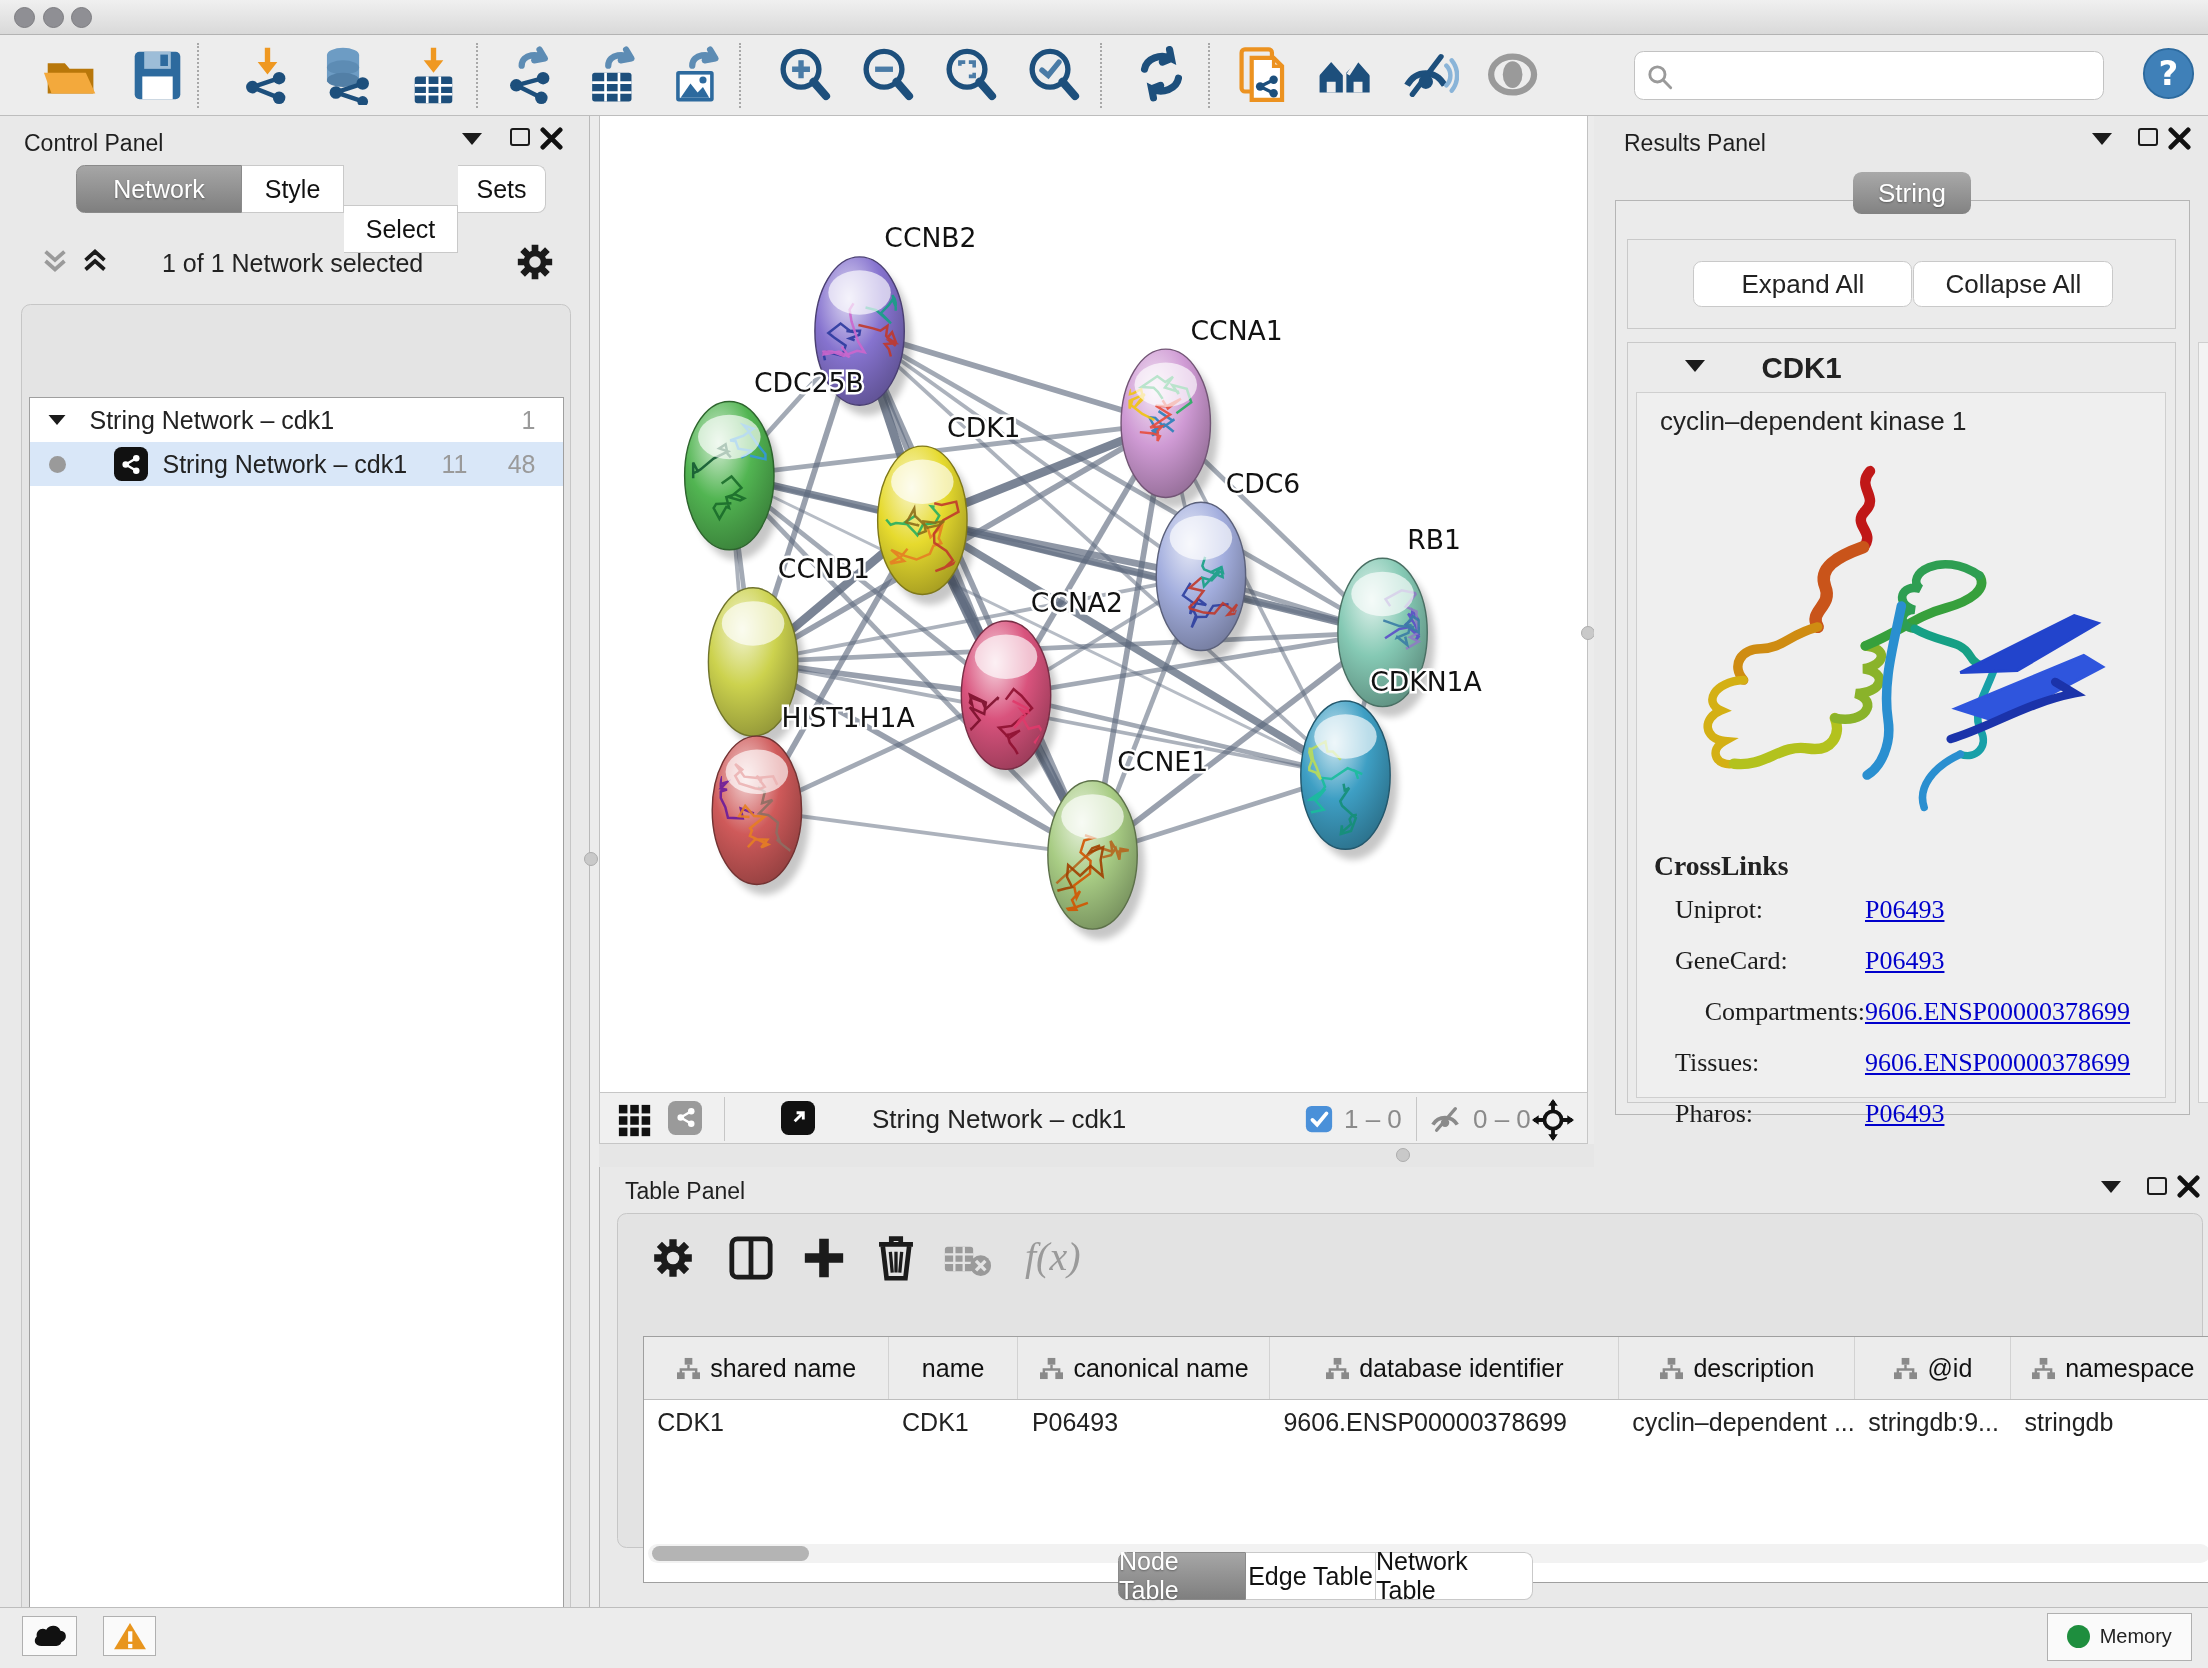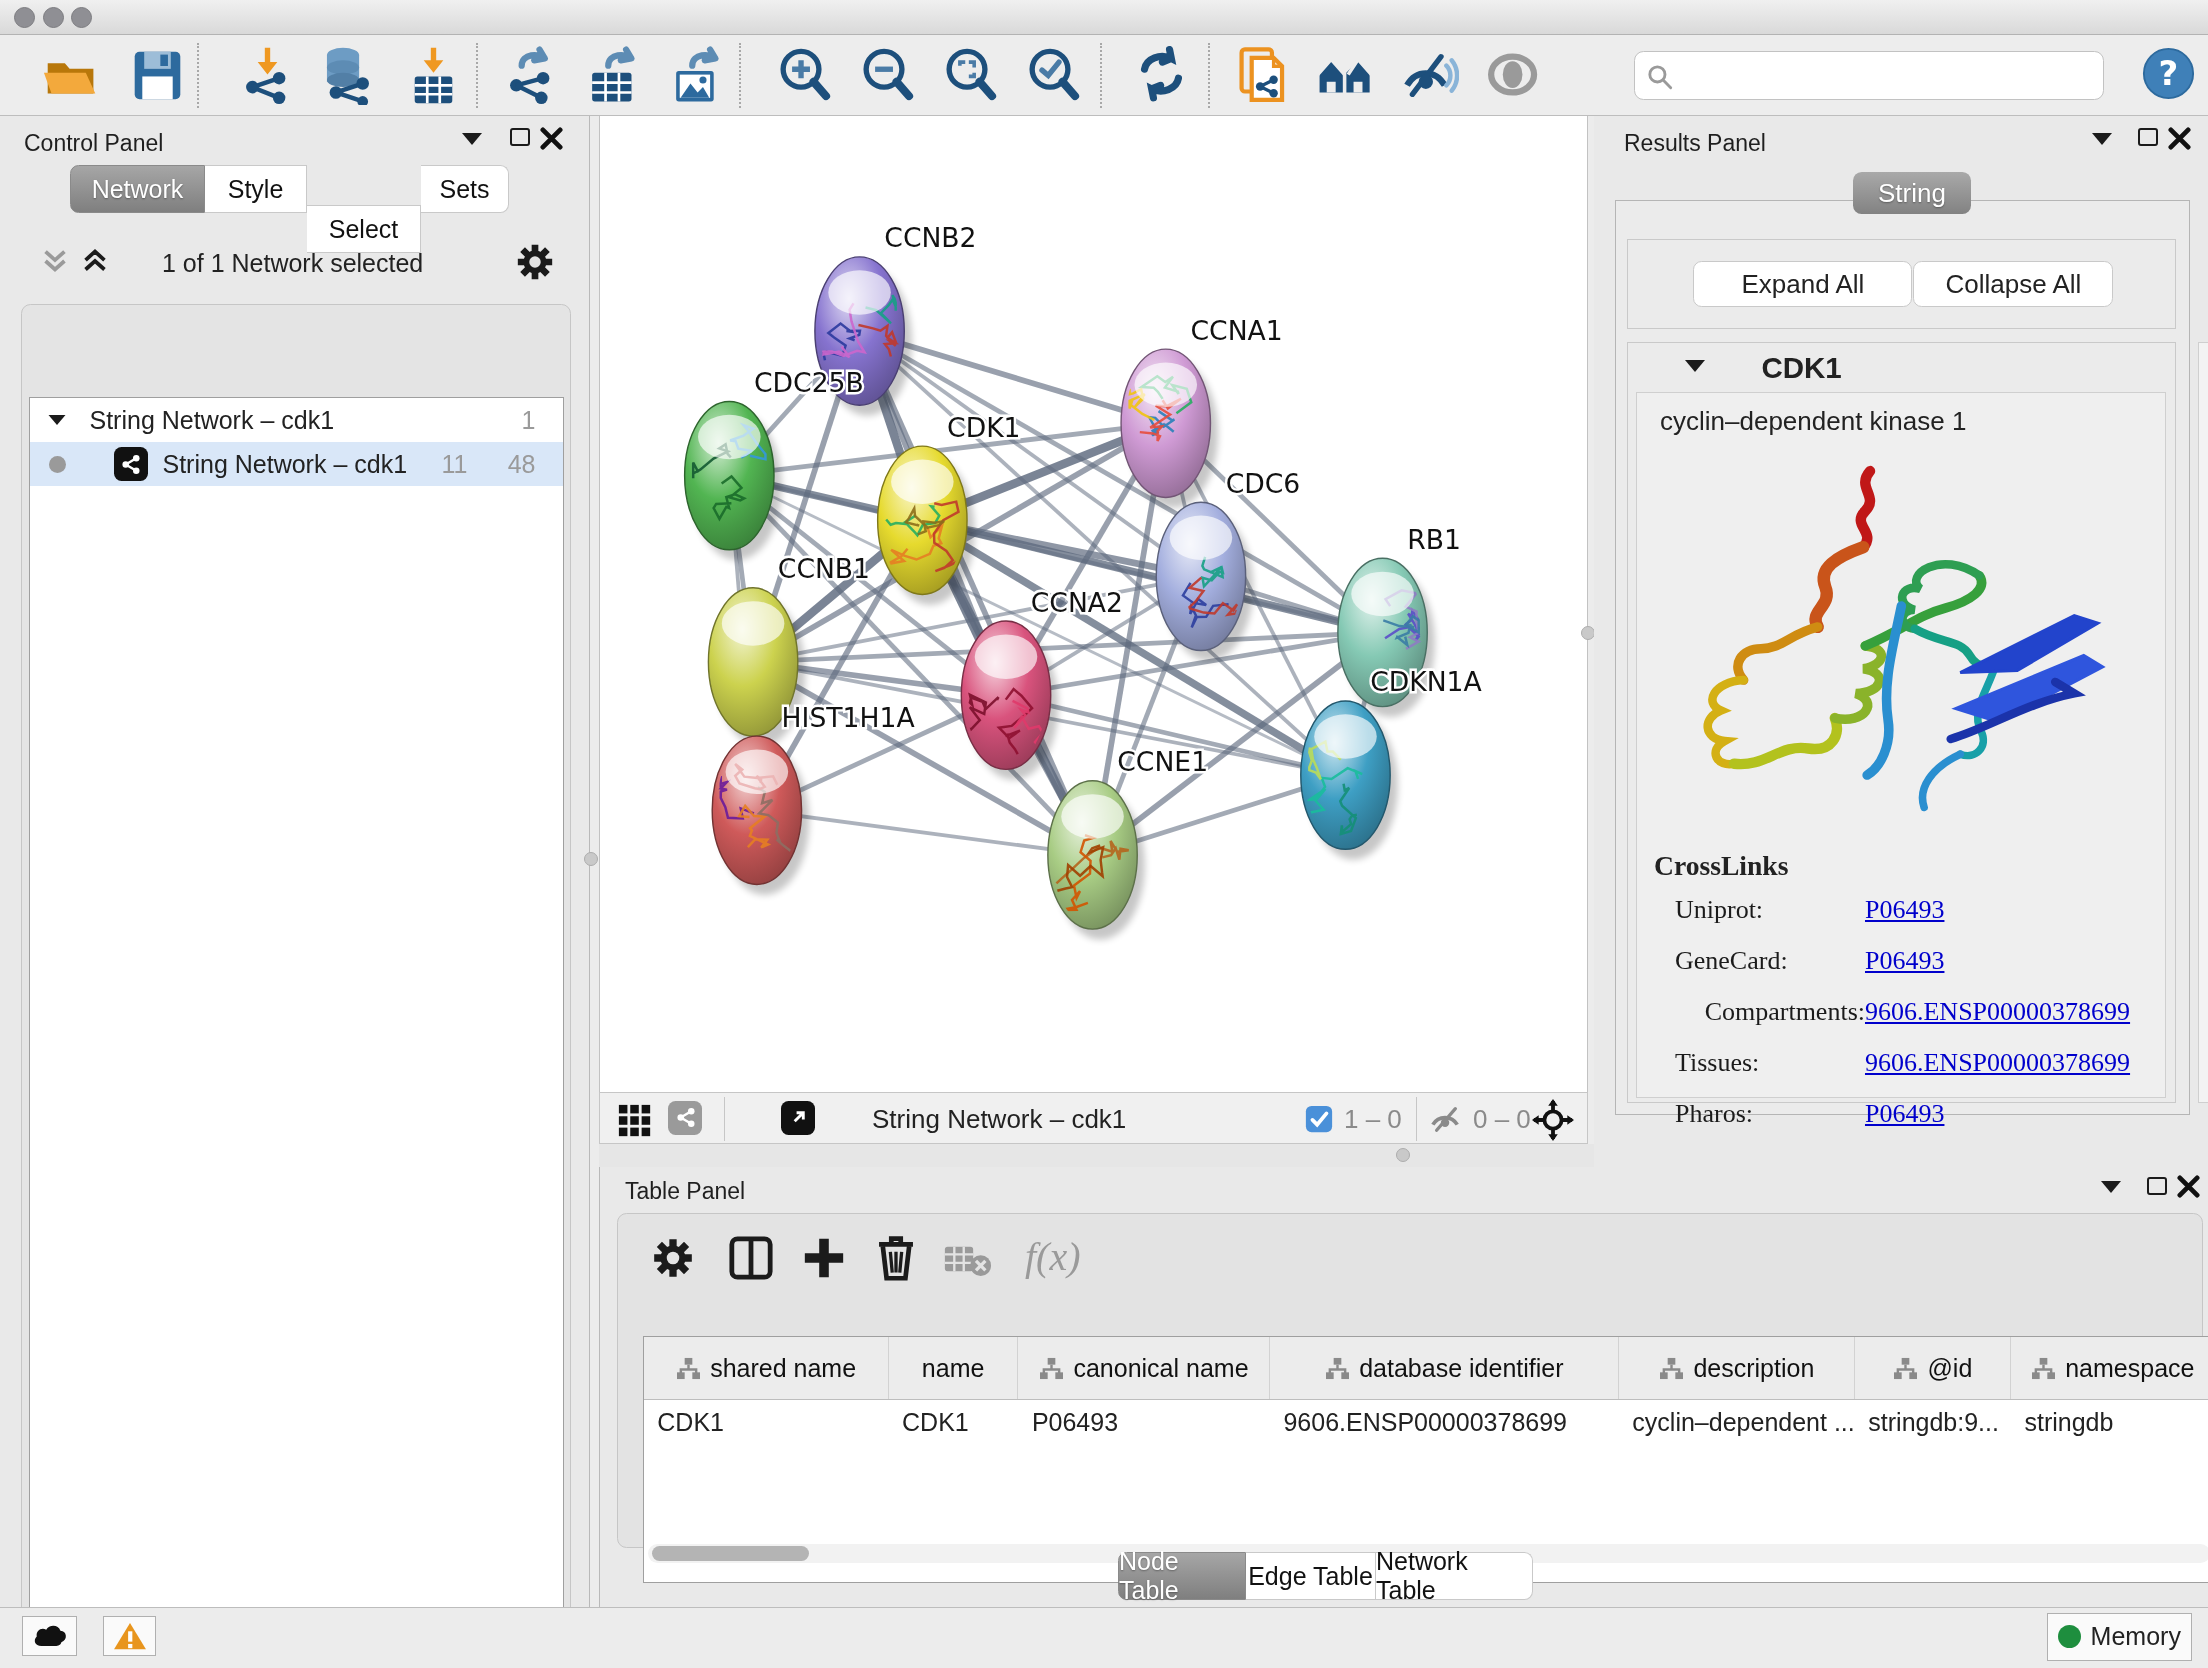--- a/index.html
+++ b/index.html
@@ -70,21 +70,21 @@
   .th { display:flex; align-items:center; justify-content:center; gap:9.5px; font-size:25px; color:#111;
      border-right:1.9px solid #d2d2d2; overflow:hidden; white-space:nowrap; }
   #tp-row { display:flex; height:44px; align-items:center; }
   .td { font-size:25px; padding-left:13.3px; overflow:hidden; white-space:nowrap; }
   #tp-hscroll { left:3.8px; top:207px; width:1562px; height:19px; background:#f2f2f2; border-radius:9.5px; }
   #tp-thumb { left:3.8px; top:1.9px; width:157px; height:15px; background:#b4b4b4; border-radius:7.6px; }
 
   
   #statusbar { left:0; top:1607px; width:2208px; height:61px; background:#ececec; border-top:1px solid #bdbdbd; }
   .sb-btn { background:#fafafa; border:1.9px solid #b0b0b0; display:flex; align-items:center; justify-content:center; }
-  #memory-btn { left:2047px; top:4.8px; width:145px; height:48px; gap:9.5px; font-size:25px; }
+  #memory-btn { left:2047px; top:4.8px; width:145px; height:48px; gap:9.5px; font-size:20px; }
   .mem-dot { width:23px; height:23px; border-radius:50%; background:#1e8e3e; }
 
   svg text { font-family:"DejaVu Sans", sans-serif; }
 </style>
 </head>
 <body>
 
 <div id="titlebar" class="abs">
   <div class="traffic abs" style="left:14.3px"></div>
   <div class="traffic abs" style="left:43px"></div>
@@ -214,21 +214,21 @@
 <div id="control-panel" class="abs">
   <div class="abs panel-title" style="left:24px;top:14.3px">Control Panel</div>
   <div class="abs ph-tri" style="left:462px;top:17px"></div>
   <div class="abs ph-box" style="left:510px;top:12.4px"></div>
   <svg class="abs" style="left:540px;top:10.5px" width="23" height="23" viewBox="0 0 24 24">
     <path d="M3,3 L21,21 M21,3 L3,21" stroke="#111" stroke-width="5" stroke-linecap="round"></path>
   </svg>
 
   <div id="cp-container" class="abs"></div>
   <div id="cp-tabs" class="abs seg-group" style="left:70px;top:49px">
-      <div class="seg active" style="width: 135px;">Network</div>
+      <div class="seg active" style="width: 166px; margin-left: 6px;">Network</div>
       <div class="seg" style="width: 102px;">Style</div>
       <div class="seg" style="width: 114px; margin-top: 40px;">Select</div>
       <div class="seg" style="width: 88px;">Sets</div>
     </div>
 
   <svg class="abs" style="left:38px;top:128px" width="34" height="34" viewBox="0 0 36 36">
     <path d="M8,8 L18,17 L28,8 M8,18 L18,27 L28,18" stroke="#9a9a9a" stroke-width="4" fill="none"></path>
   </svg>
   <svg class="abs" style="left:78px;top:128px" width="34" height="34" viewBox="0 0 36 36">
     <path d="M8,27 L18,18 L28,27 M8,17 L18,8 L28,17" stroke="#1b1b1b" stroke-width="4" fill="none"></path>

